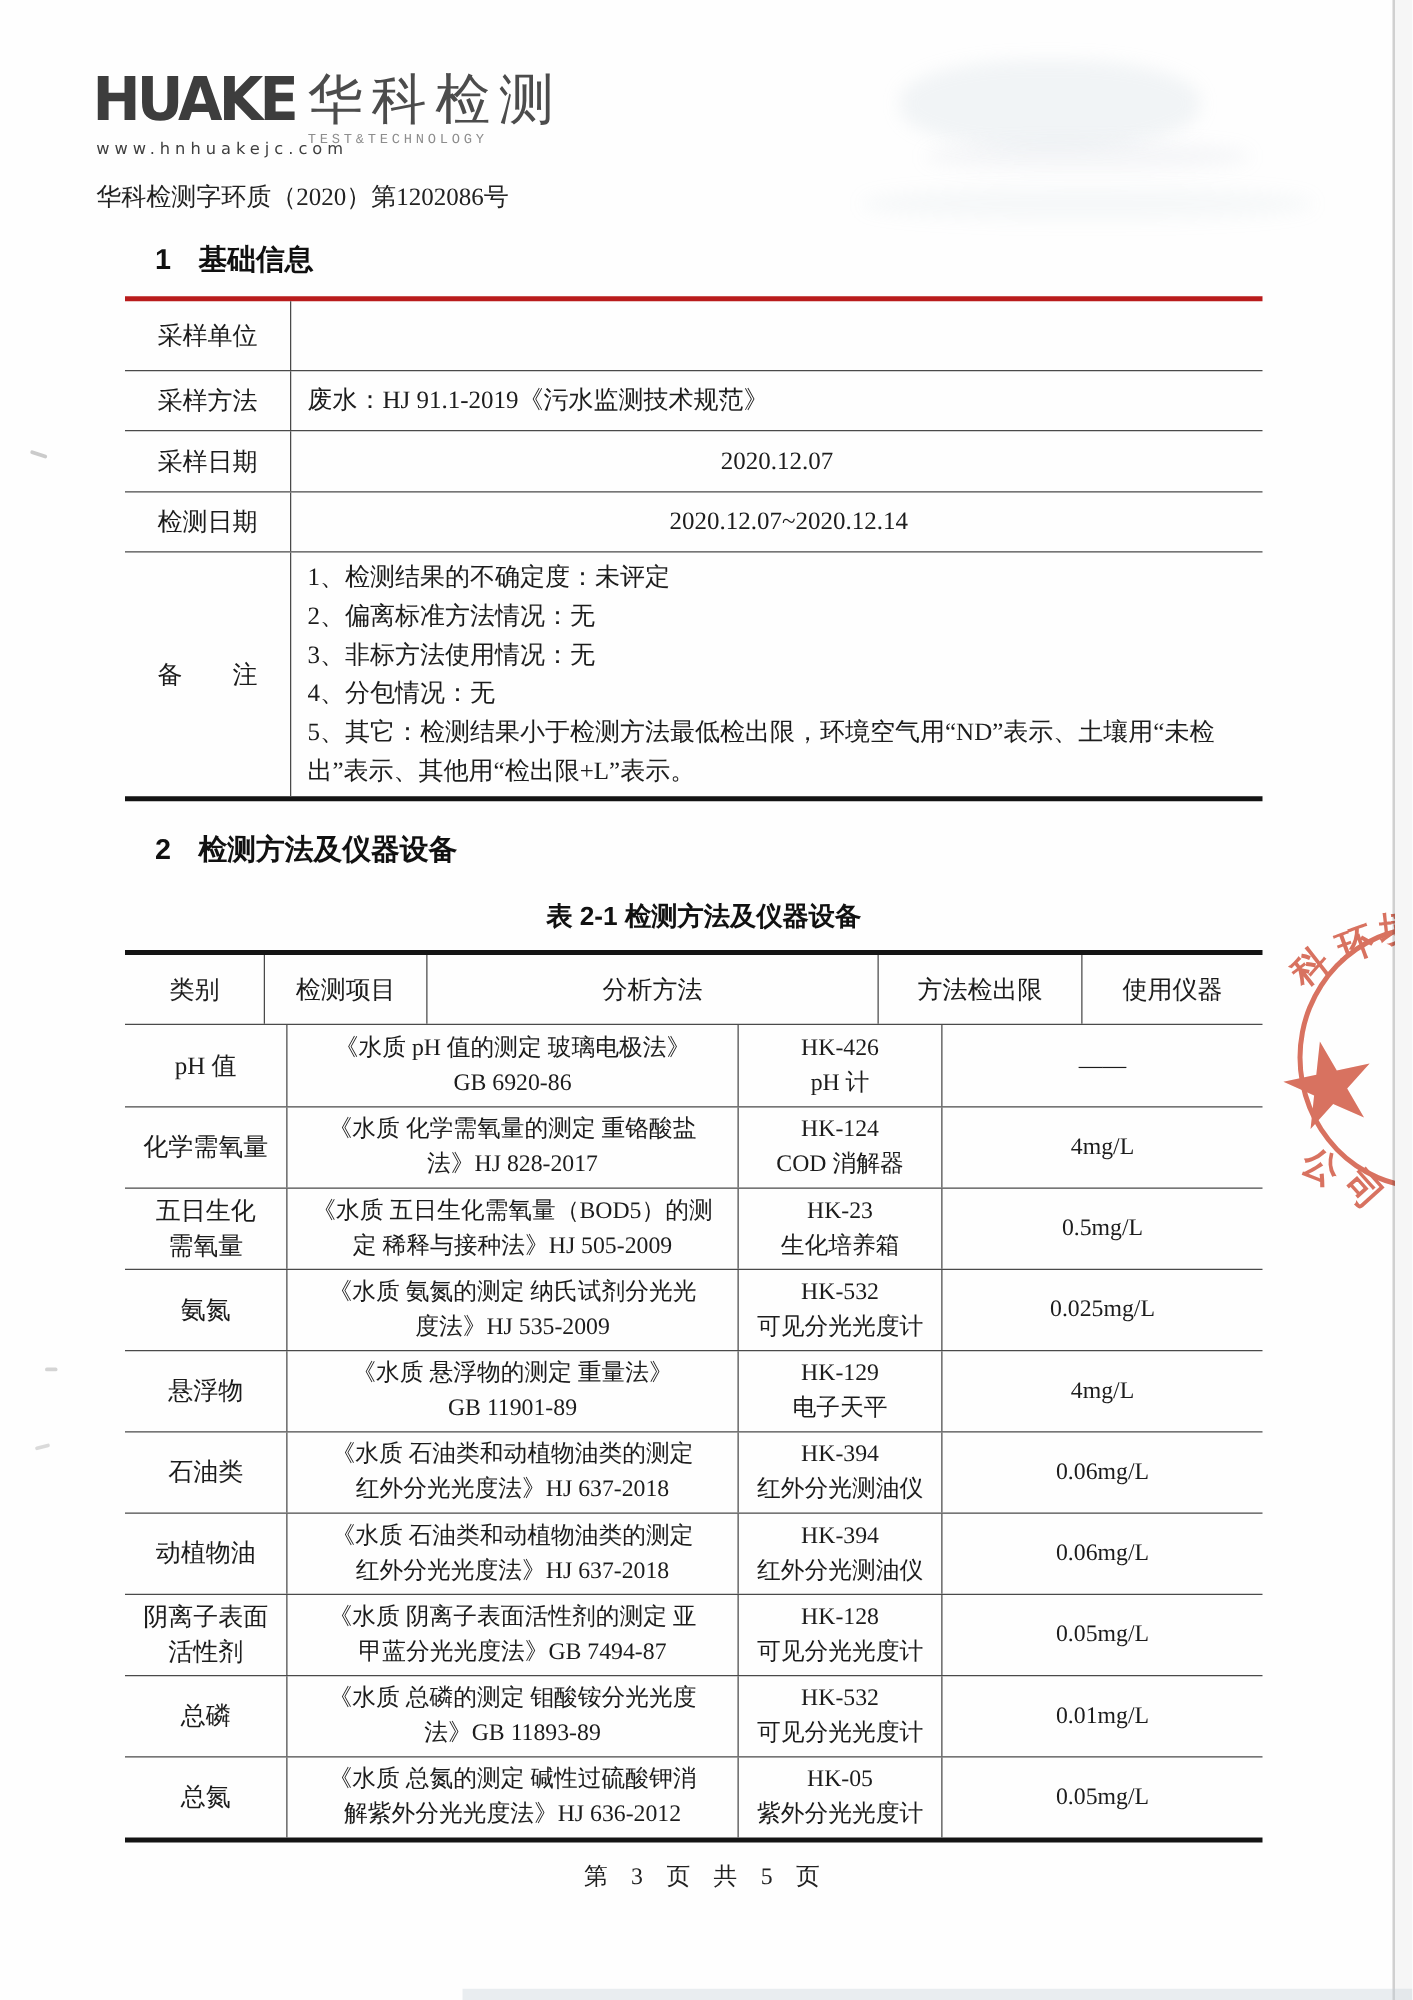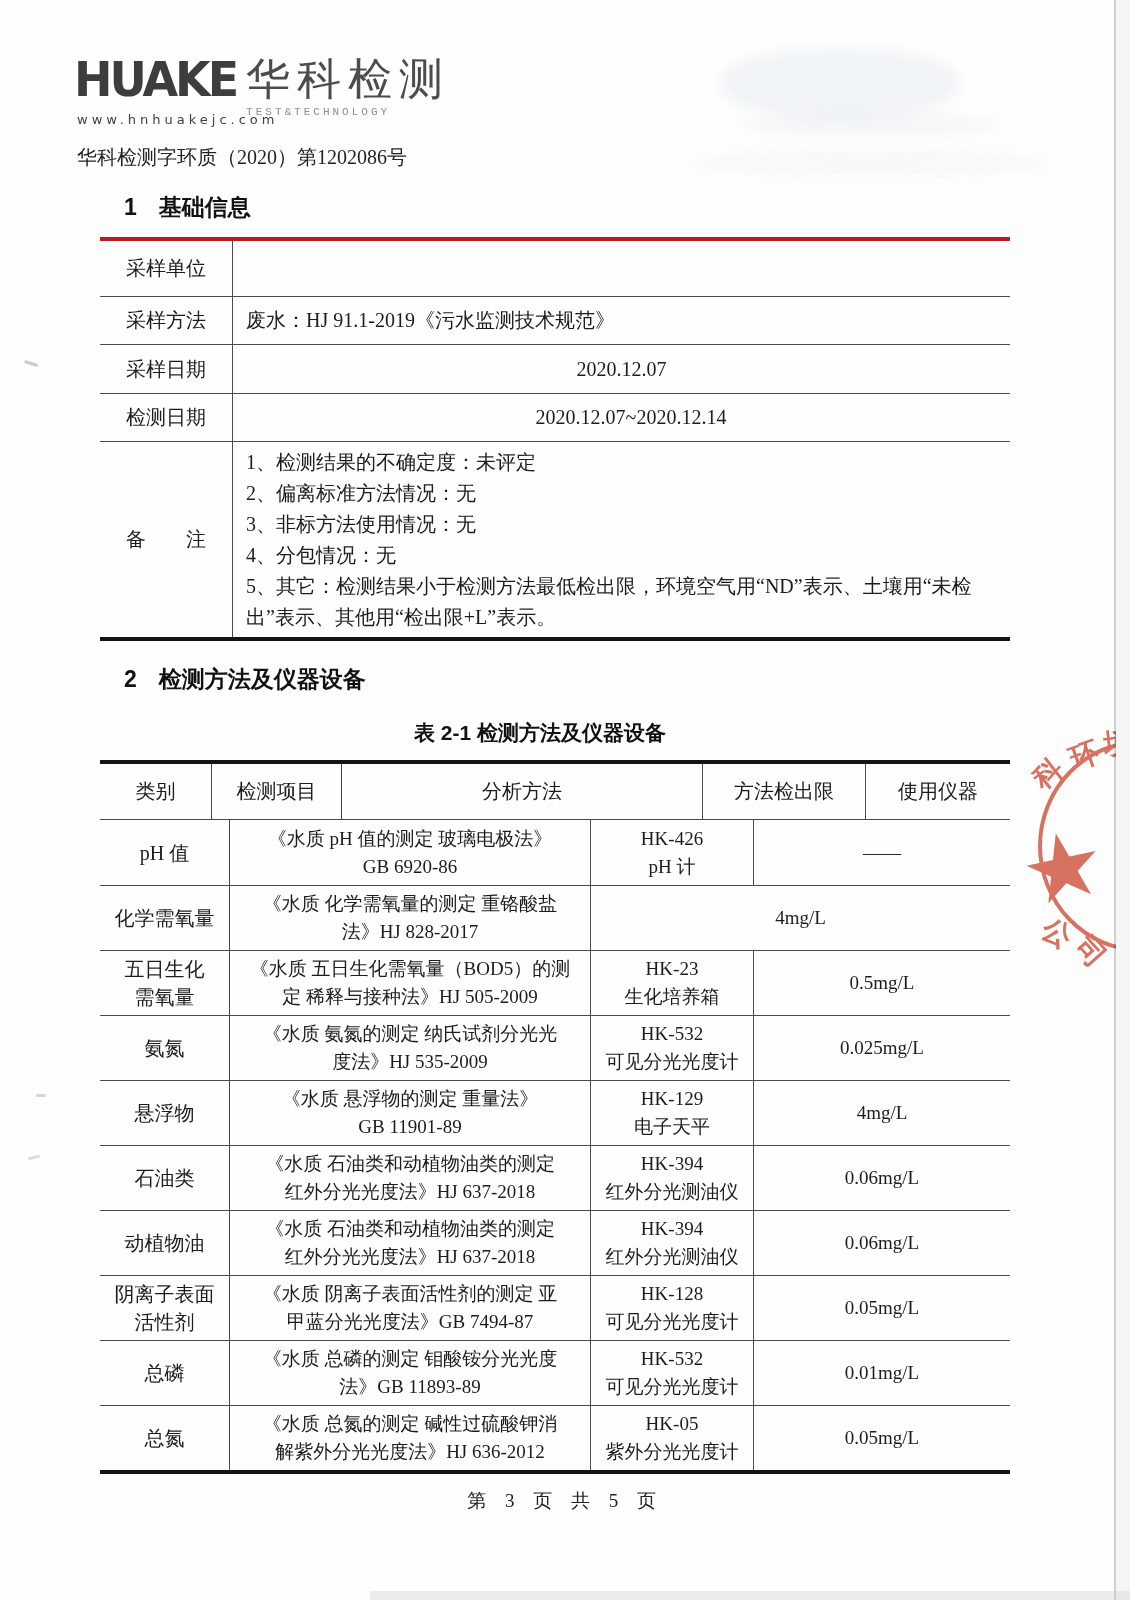--- a/index.html
+++ b/index.html
@@ -27,21 +27,21 @@
   
   .sec-heading {
     position: absolute; left: 124px;
     font-family: "Liberation Sans", "DejaVu Sans", sans-serif;
     font-weight: 700; font-size: 23px; color: #111;
   }
   .sec-heading .num { margin-right: 22px; }
   #sec1-heading { top: 192px; }
   #sec2-heading { top: 664px; }
   .table-title {
-    position: absolute; left: 85px; top: 719px; width: 910px;
+    position: absolute; left: 108px; top: 719px; width: 910px;
     text-align: center; font-family: "Liberation Sans", "DejaVu Sans", sans-serif;
     font-weight: 700; font-size: 21px; color: #111;
   }
 
   
   .info-table {
     position: absolute; left: 100px; top: 237px; width: 910px;
     border-top: 4px solid #b91c1c; border-bottom: 4px solid #141414;
   }
   .info-row { display: flex; width: 100%; }
@@ -197,20 +197,22 @@
           <div class="mt-cell c-method">《水质  pH 值的测定  玻璃电极法》
 GB 6920-86</div>
           <div class="mt-cell c-instrument">HK-426
 pH 计</div>
           <div class="mt-cell c-limit">——</div>
         </div>
         <div class="mt-row">
           <div class="mt-cell c-item">化学需氧量</div>
           <div class="mt-cell c-method">《水质  化学需氧量的测定  重铬酸盐
 法》HJ 828-2017</div>
+          <div class="mt-cell c-instrument">HK-124
+COD 消解器</div>
           <div class="mt-cell c-limit">4mg/L</div>
         </div>
         <div class="mt-row">
           <div class="mt-cell c-item">五日生化
 需氧量</div>
           <div class="mt-cell c-method">《水质  五日生化需氧量（BOD5）的测
 定  稀释与接种法》HJ 505-2009</div>
           <div class="mt-cell c-instrument">HK-23
 生化培养箱</div>
           <div class="mt-cell c-limit">0.5mg/L</div>

